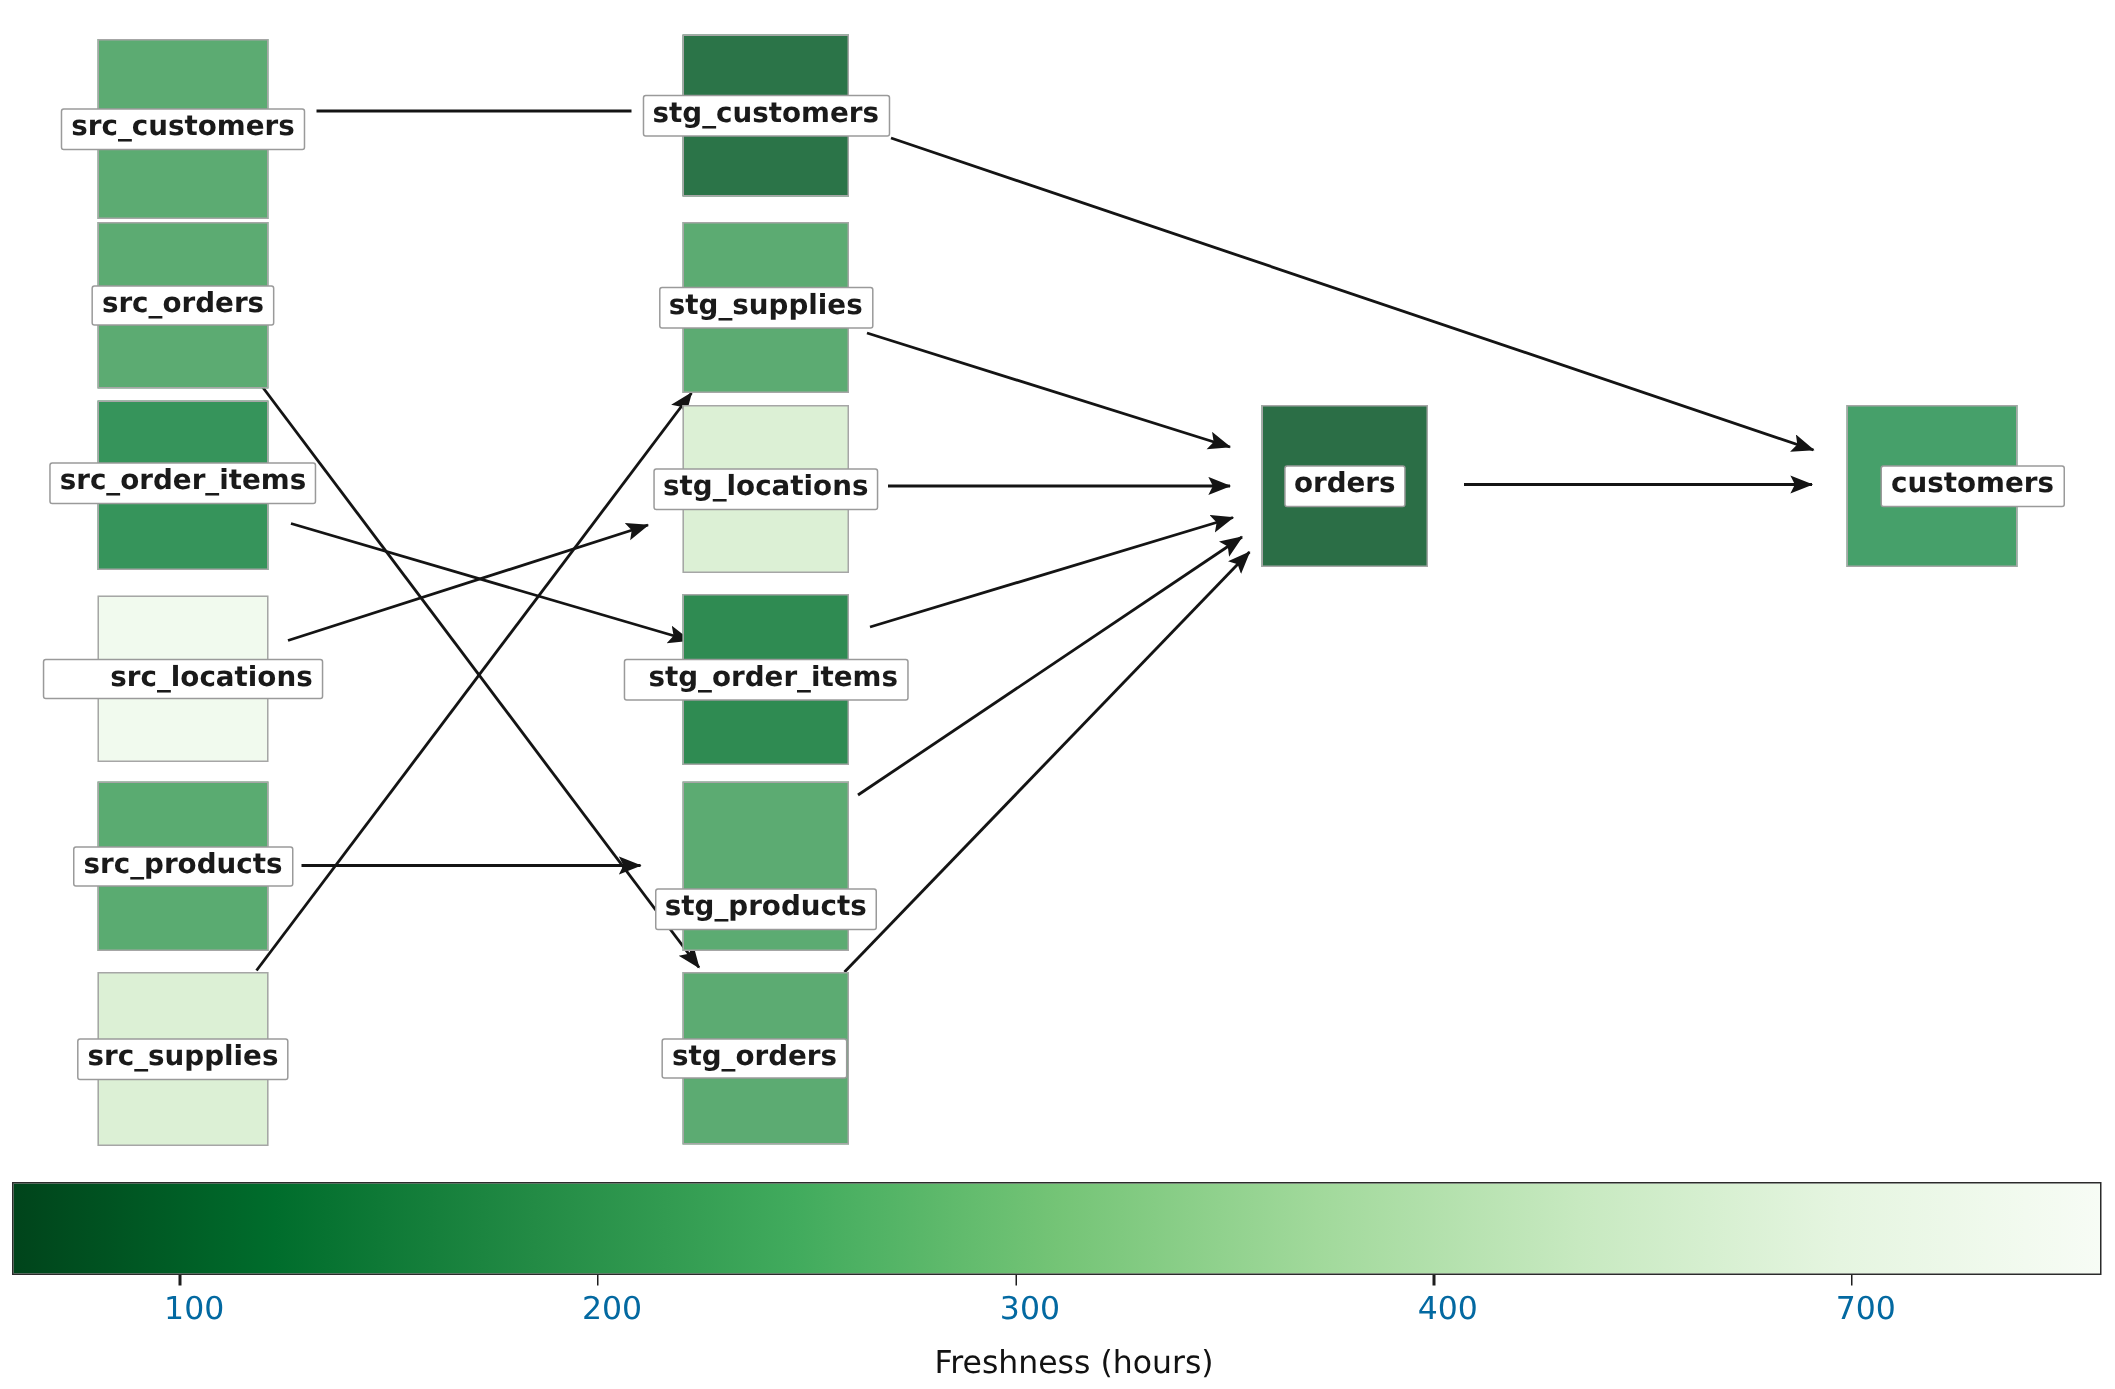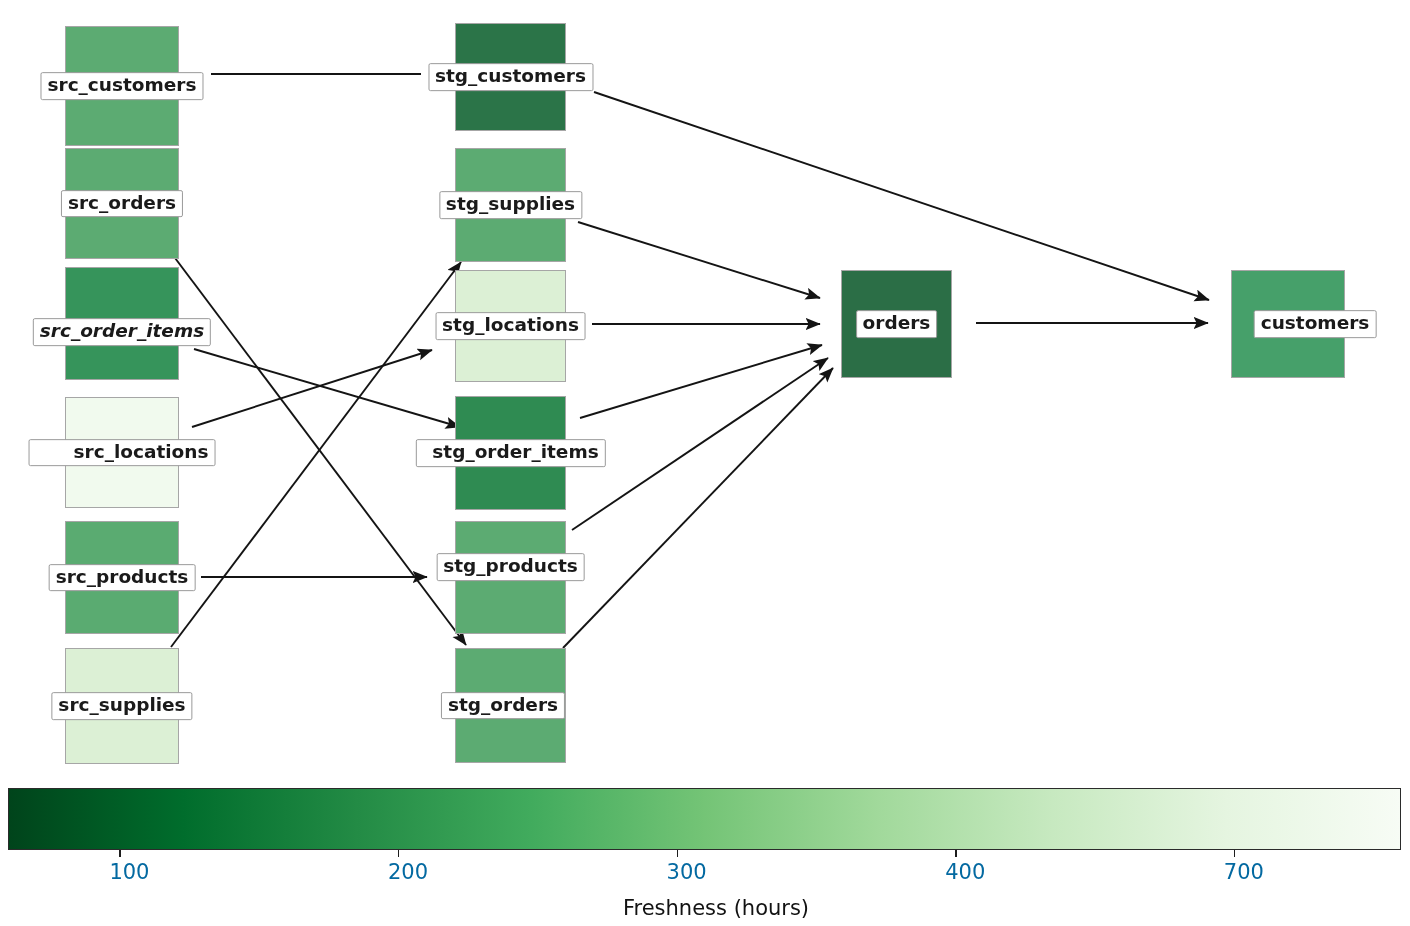--- a/index.html
+++ b/index.html
@@ -63,29 +63,29 @@
       <div class="node-rect" style="left: 455px; top: 23px; width: 111px; height: 108px; background: rgb(43, 116, 72);"></div>
       <div class="node-rect" style="left: 455px; top: 148px; width: 111px; height: 114px; background: rgb(92, 171, 114);"></div>
       <div class="node-rect" style="left: 455px; top: 270px; width: 111px; height: 112px; background: rgb(220, 240, 213);"></div>
       <div class="node-rect" style="left: 455px; top: 396px; width: 111px; height: 114px; background: rgb(47, 139, 82);"></div>
       <div class="node-rect" style="left: 455px; top: 521px; width: 111px; height: 113px; background: rgb(92, 171, 114);"></div>
       <div class="node-rect" style="left: 455px; top: 648px; width: 111px; height: 115px; background: rgb(92, 171, 114);"></div>
       <div class="node-rect" style="left: 841px; top: 270px; width: 111px; height: 108px; background: rgb(43, 110, 70);"></div>
       <div class="node-rect" style="left: 1231px; top: 270px; width: 114px; height: 108px; background: rgb(70, 160, 106);"></div>
       <div class="node-label" style="left: 122px; top: 86px;">src_customers</div>
       <div class="node-label" style="left: 122px; top: 203.5px;">src_orders</div>
-      <div class="node-label" style="left: 122px; top: 332px; font-style: italic;">src_order_items</div>
+      <div class="node-label" style="left: 122px; top: 322px;">src_order_items</div>
       <div class="node-label" style="left: 122px; top: 452.5px; padding-left: 44px;">src_locations</div>
       <div class="node-label" style="left: 122px; top: 577.5px;">src_products</div>
       <div class="node-label" style="left: 122px; top: 706px;">src_supplies</div>
       <div class="node-label" style="left: 510.5px; top: 77px;">stg_customers</div>
       <div class="node-label" style="left: 510.5px; top: 205px;">stg_supplies</div>
       <div class="node-label" style="left: 510.5px; top: 326px;">stg_locations</div>
       <div class="node-label" style="left: 510.5px; top: 453px; padding-left: 16px;">stg_order_items</div>
-      <div class="node-label" style="left: 510.5px; top: 567px;">stg_products</div>
+      <div class="node-label" style="left: 510.5px; top: 606px;">stg_products</div>
       <div class="node-label" style="left: 503px; top: 705.5px;">stg_orders</div>
       <div class="node-label" style="left: 896.5px; top: 324px;">orders</div>
       <div class="node-label" style="left: 1288px; top: 324px; margin-left: 27px;">customers</div>
     </div>
 
   <div id="cbar-wrap" style="left:8px;top:788px;width:1393px;height:62px;">
     <div id="cbar" style="background: linear-gradient(to right, rgb(0, 68, 27), rgb(0, 109, 44), rgb(35, 139, 69), rgb(65, 171, 93), rgb(116, 196, 118), rgb(161, 217, 155), rgb(199, 233, 192), rgb(229, 245, 224), rgb(247, 252, 245));"></div>
   </div>
   <div id="cb-ticks">
       <div class="cb-tick" style="left: 119.44px; top: 850px; height: 7px;"></div>

